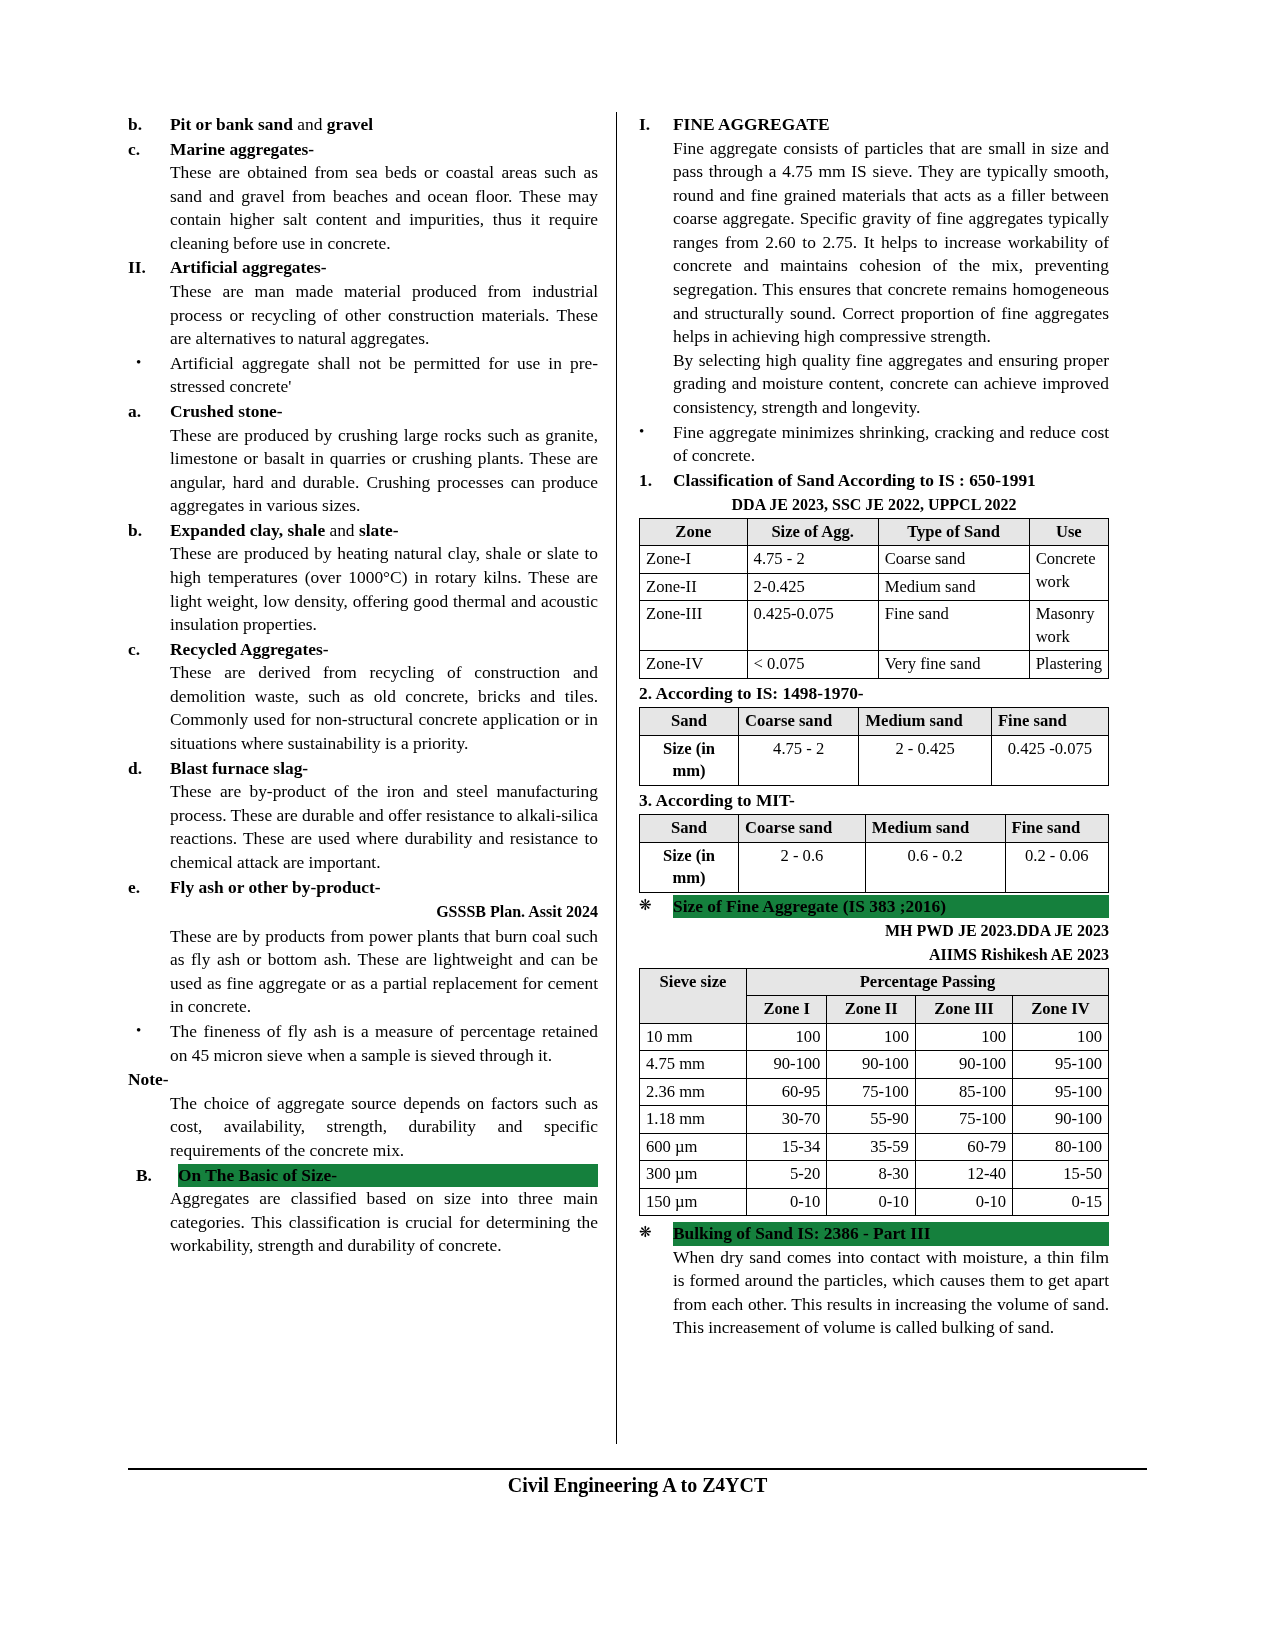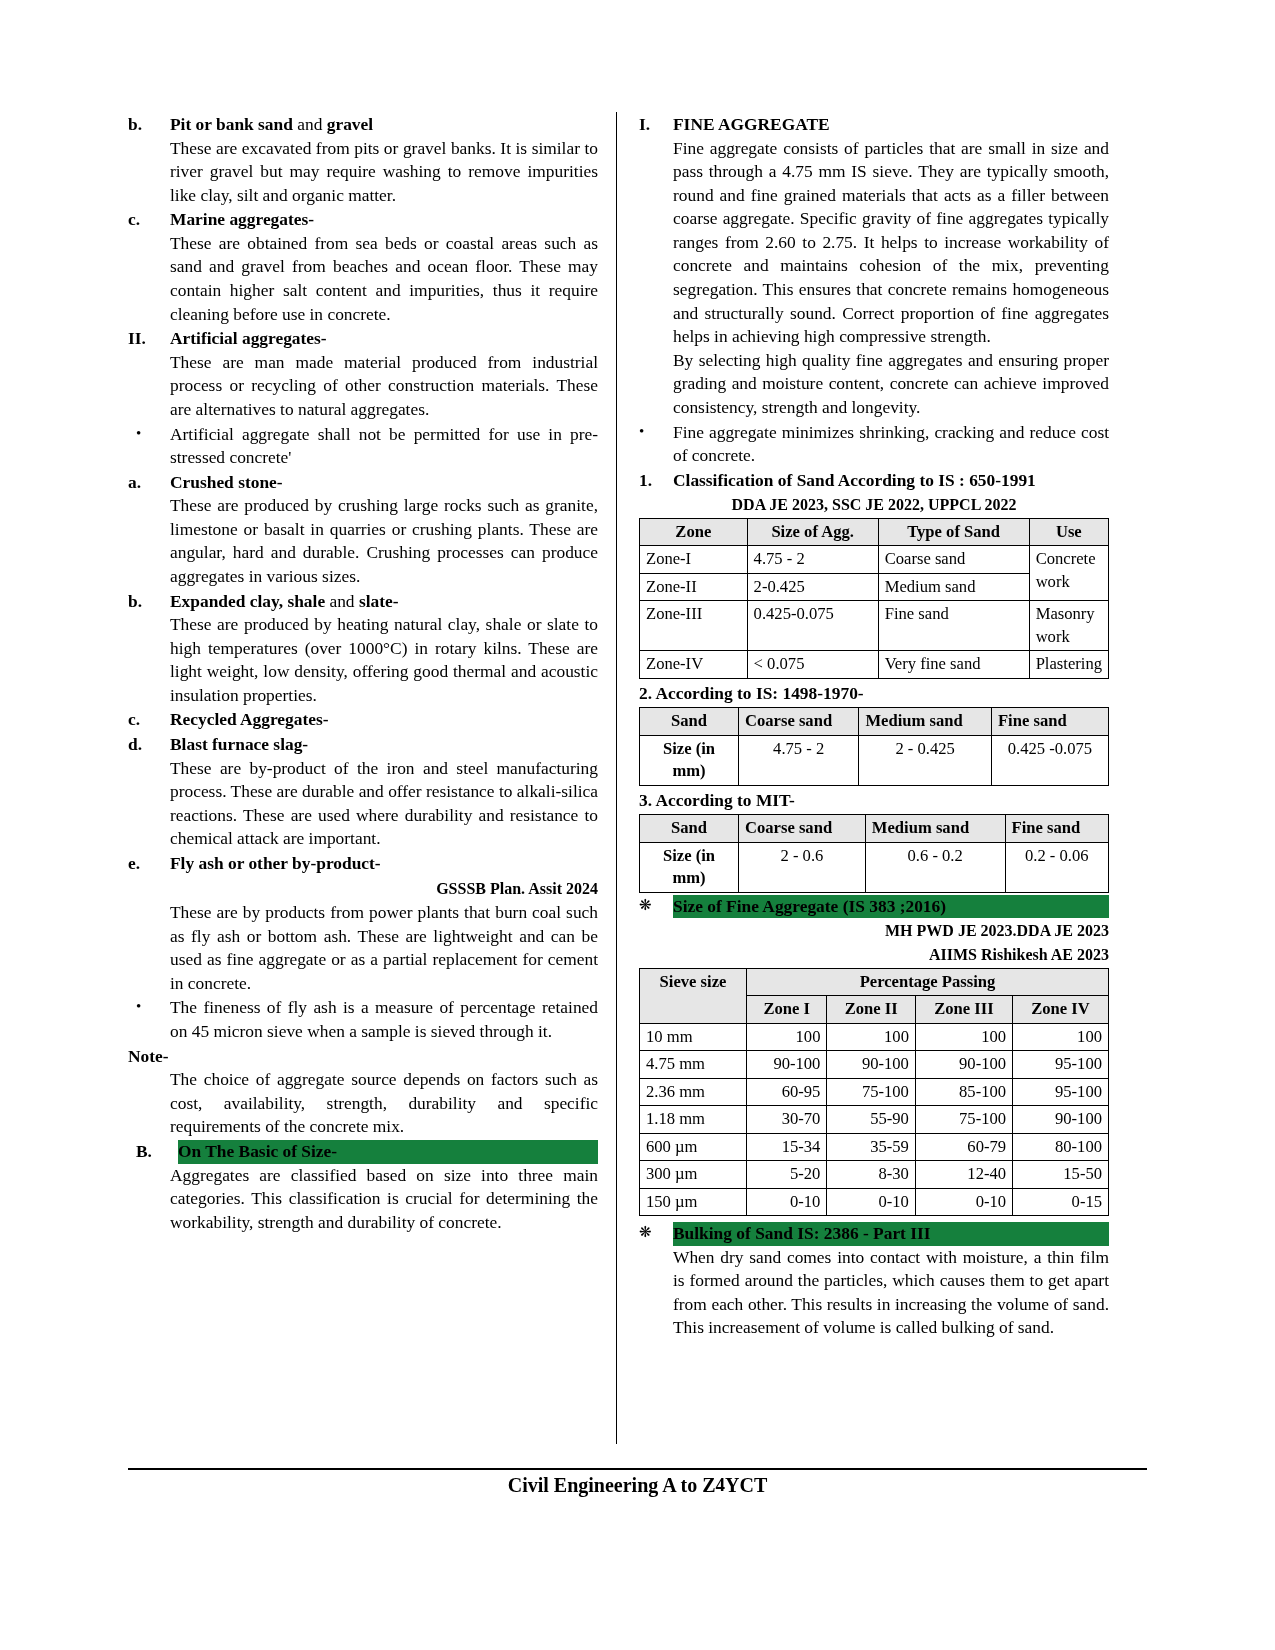--- a/index.html
+++ b/index.html
@@ -145,21 +145,20 @@
 
 <div class="page">
   <div class="columns">
 
     <div class="col left">
 
       <div class="item">
         <div class="marker">b.</div>
         <div class="itext"><b>Pit or bank sand</b><span> and </span><b>gravel</b></div>
       </div>
-      <div class="para">These are excavated from pits or gravel banks. It is similar  to river gravel but may require washing to remove impurities like clay, silt and organic matter.</div>
 
       <div class="item">
         <div class="marker">c.</div>
         <div class="itext head">Marine aggregates-</div>
       </div>
       <div class="para">These are obtained from sea beds or  coastal areas such as sand and gravel from beaches and ocean floor. These may contain higher salt  content and impurities, thus it require cleaning before use in concrete.</div>
 
       <div class="item">
         <div class="marker">II.</div>
         <div class="itext head">Artificial aggregates-</div>
@@ -180,20 +179,21 @@
       <div class="item">
         <div class="marker">b.</div>
         <div class="itext"><b>Expanded clay, shale</b><span> and </span><b>slate-</b></div>
       </div>
       <div class="para">These are produced by heating natural clay, shale or slate to high temperatures (over 1000°C) in rotary kilns. These are light weight, low density, offering good thermal and acoustic insulation properties.</div>
 
       <div class="item">
         <div class="marker">c.</div>
         <div class="itext head">Recycled Aggregates-</div>
       </div>
+      <div class="para">These are derived from recycling of construction and demolition waste, such as old concrete, bricks and tiles. Commonly used for non-structural concrete application or in situations where sustainability is a priority.</div>
 
       <div class="item">
         <div class="marker">d.</div>
         <div class="itext head">Blast furnace slag-</div>
       </div>
       <div class="para">These are by-product of the iron and steel manufacturing process. These are durable and offer resistance to alkali-silica reactions. These are used where durability and resistance to chemical attack are important.</div>
 
       <div class="item">
         <div class="marker">e.</div>
         <div class="itext head">Fly ash or other by-product-</div>

